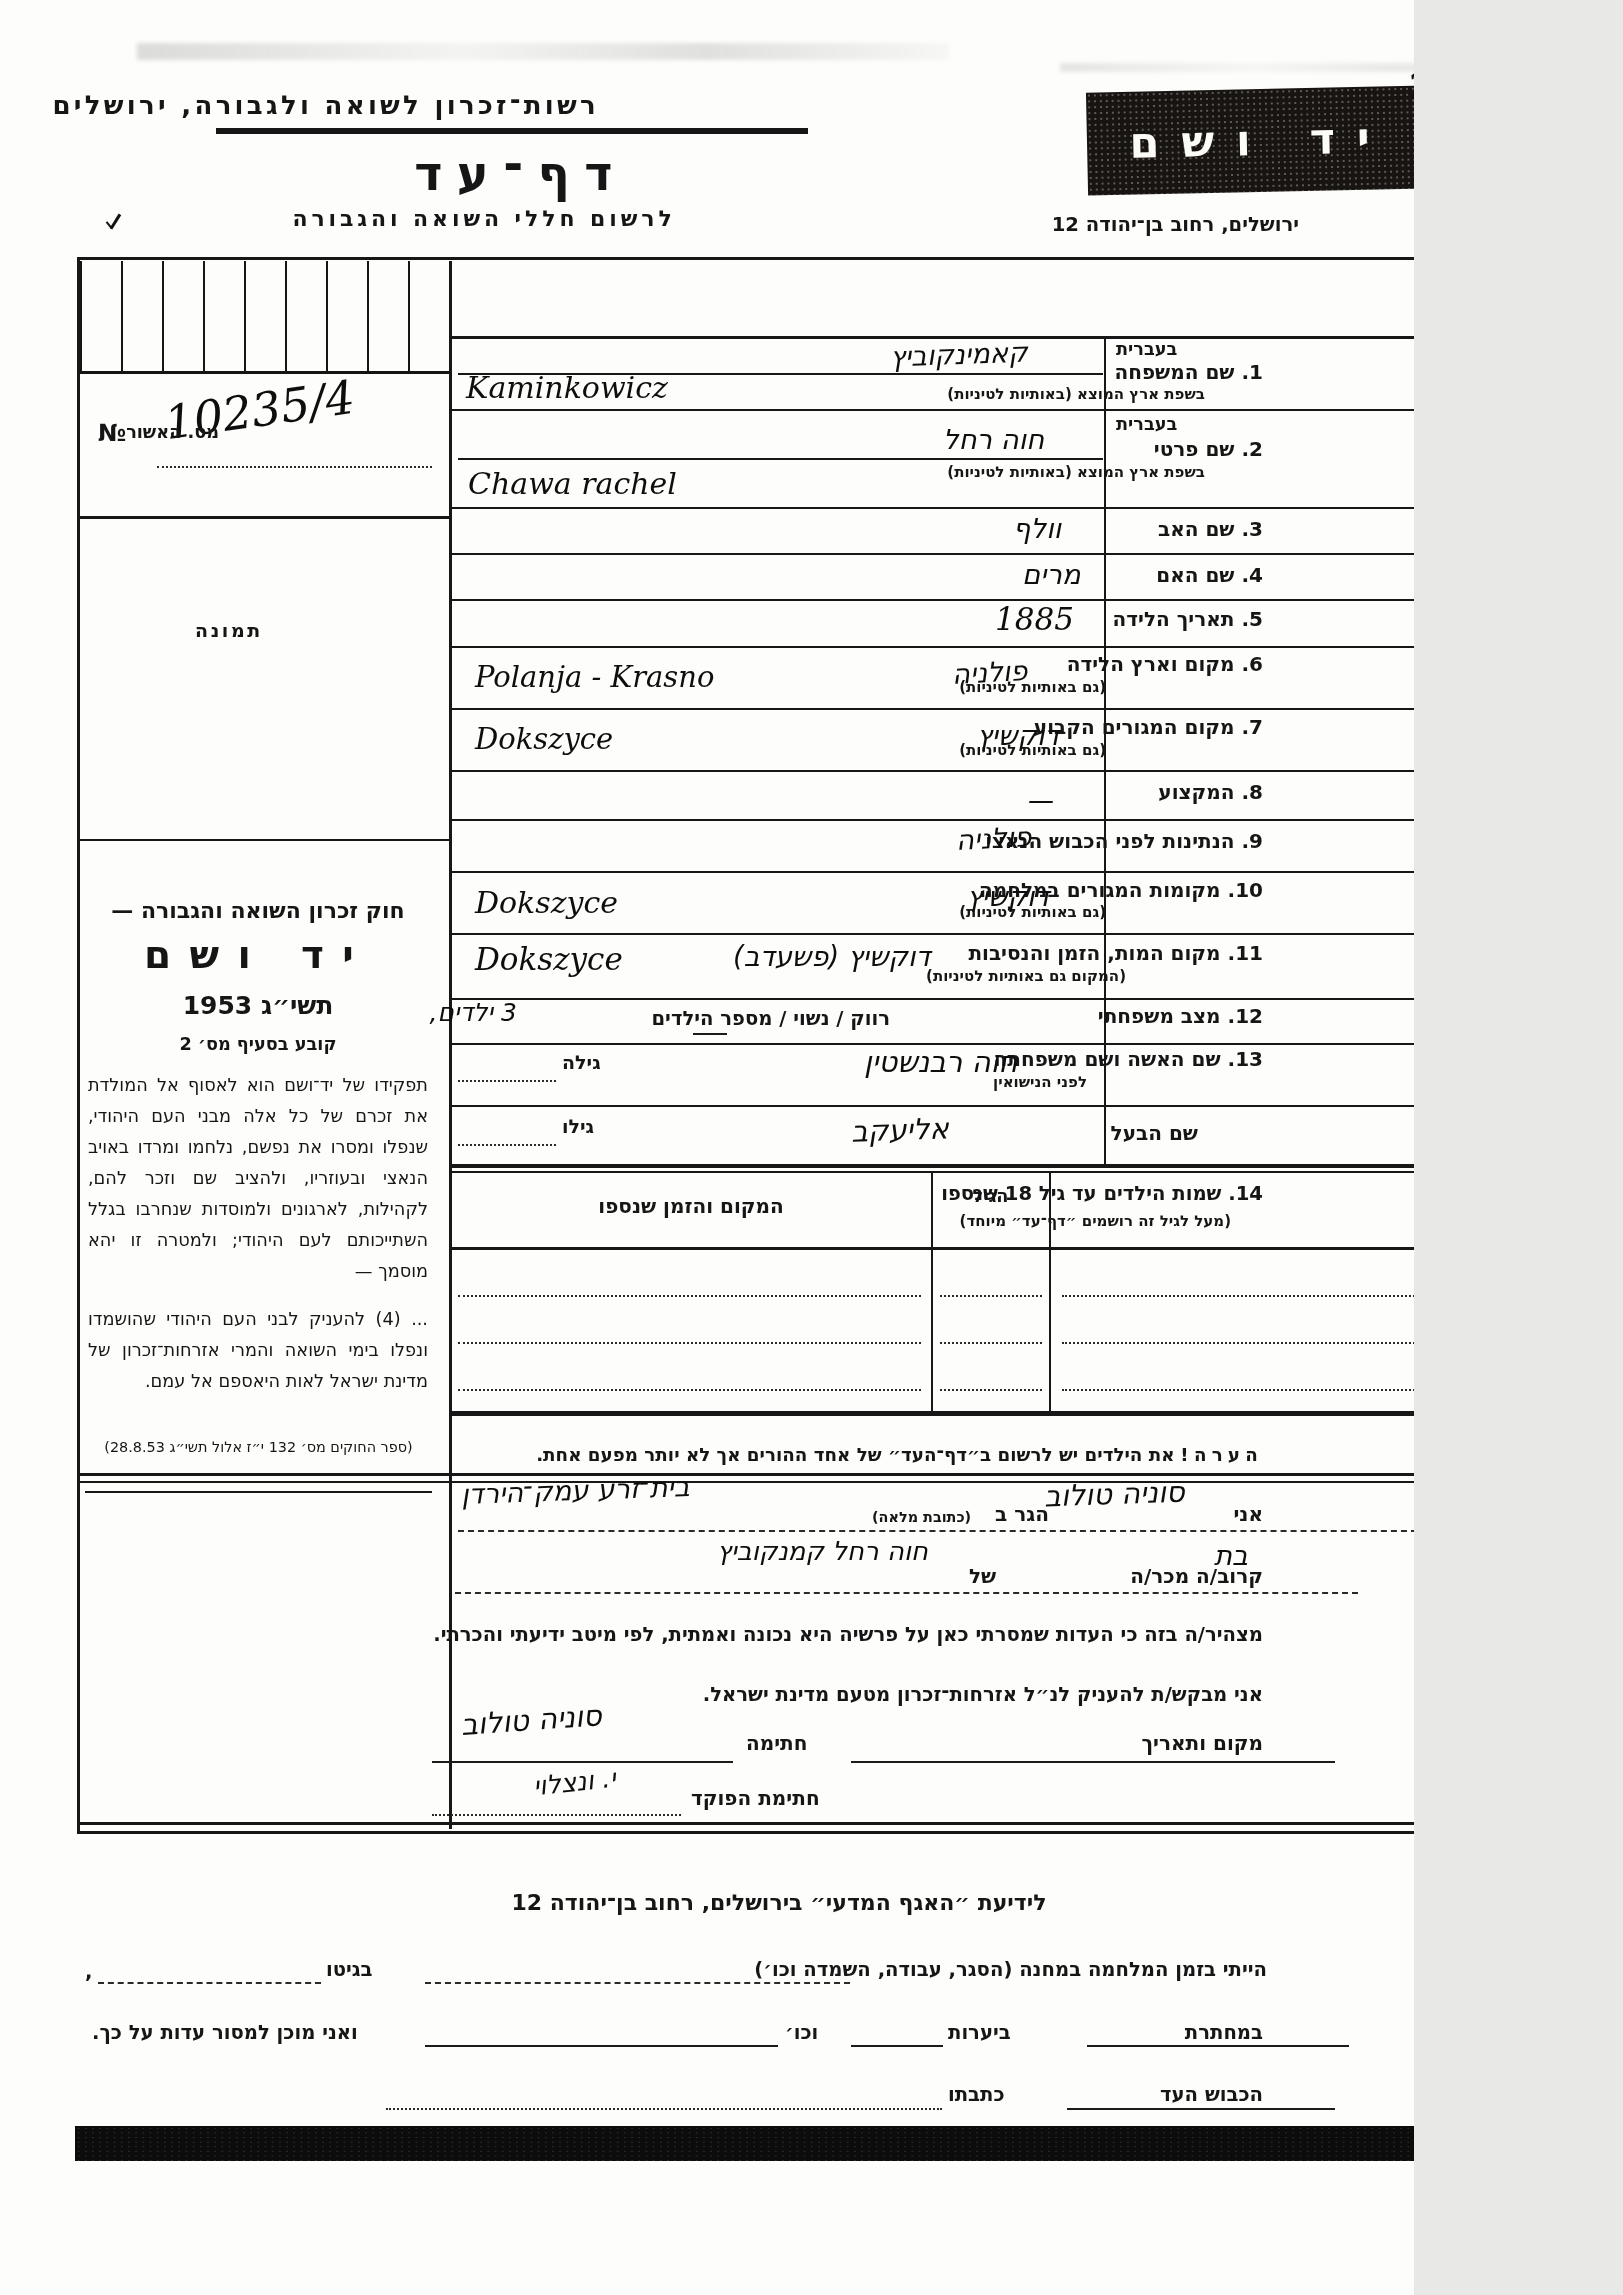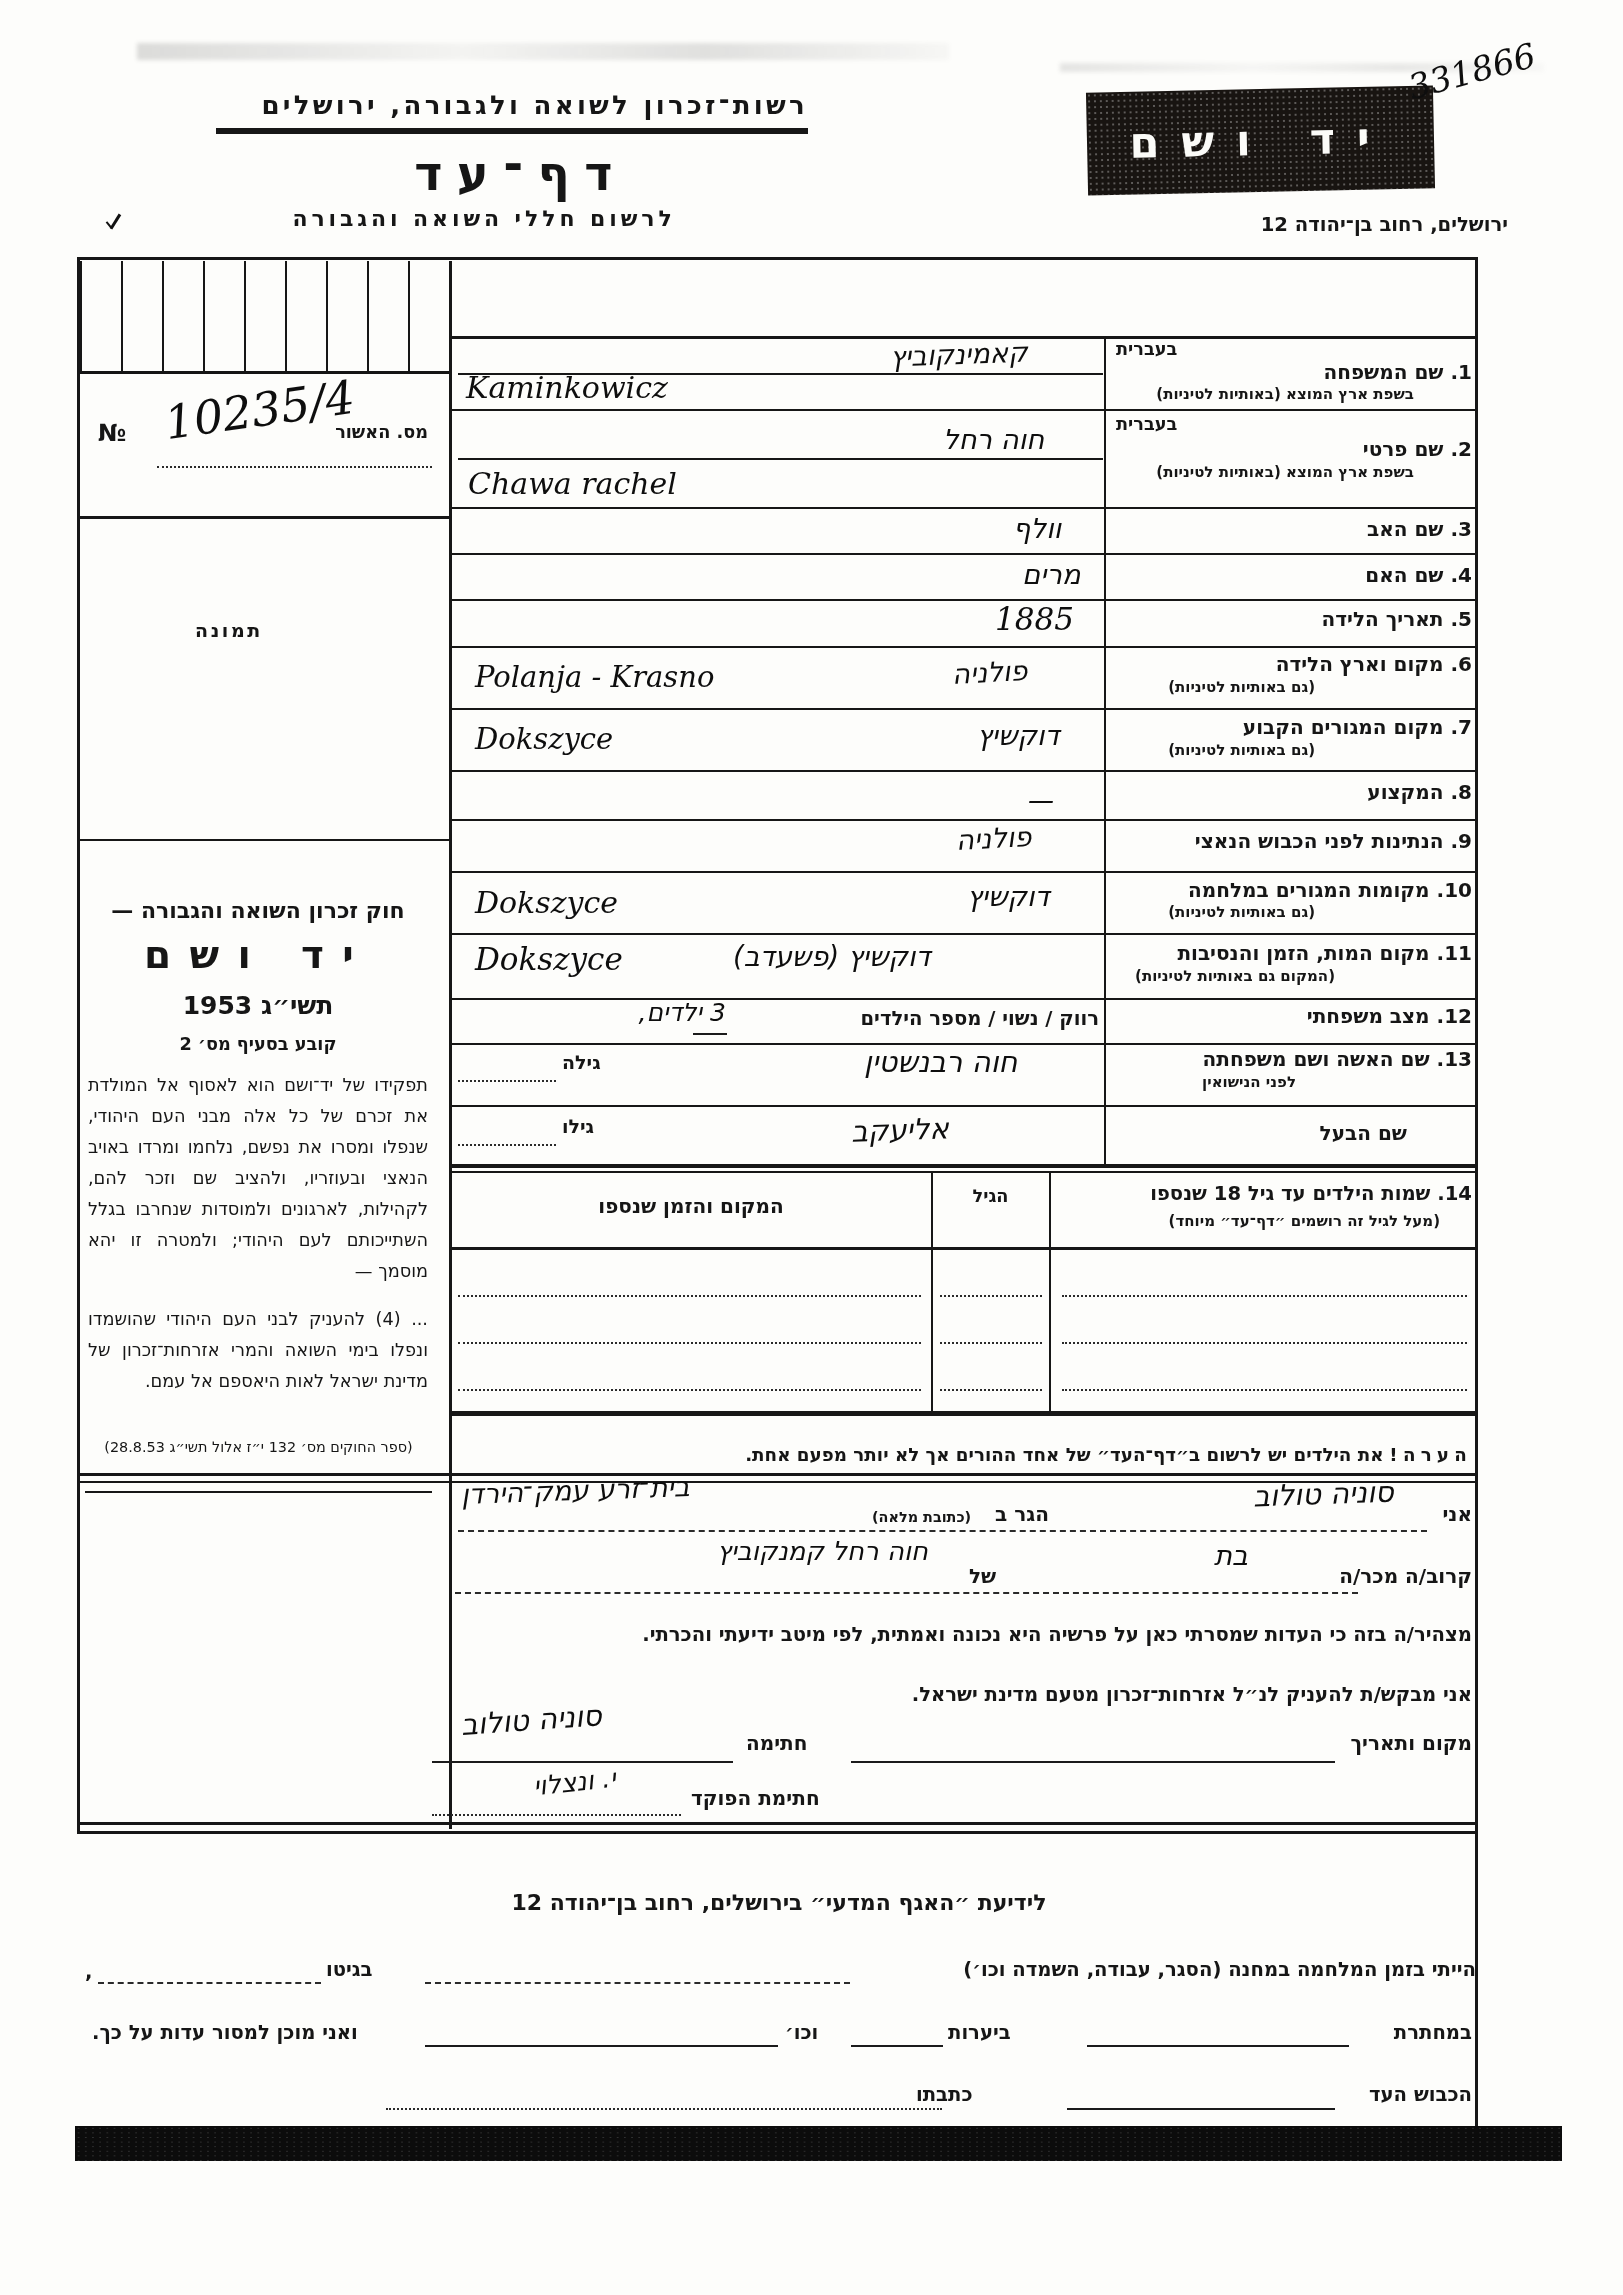--- a/index.html
+++ b/index.html
@@ -1,16 +1,16 @@
 <!DOCTYPE html>
 <html style="font-size:10.5px"><head>
 <meta charset="utf-8">
 <style>
   html,body{margin:0;padding:0;background:#e8e8e6;}
-  .page{position:relative;width:1623px;height:2295px;background:#fdfdfb;overflow:hidden;
+  .page{position:relative;width:1414px;height:2295px;background:#fdfdfb;overflow:hidden;
         font-family:"DejaVu Sans",sans-serif;color:#161616;}
   .abs{position:absolute;white-space:nowrap;}
   .b{font-weight:bold;}
   .lbl{font-weight:bold;font-size:20px;}
   .sub{font-weight:bold;font-size:15px;}
   .num{direction:ltr;display:inline-block;}
   .num::before{content:".";}
   .hw{font-style:italic;font-family:"DejaVu Sans",sans-serif;color:#0e0e0e;}
   .hwl{font-style:italic;font-family:"DejaVu Serif",serif;color:#0e0e0e;}
   .hln{position:absolute;background:#171717;}
@@ -256,20 +256,20 @@
   <div class="abs b" style="right:151px;top:2021px;font-size:19.6px;">במחתרת</div>
   <div class="soll" style="left:1087px;top:2045px;width:262px;"></div>
   <div class="abs b" style="left:948px;top:2021px;font-size:19.6px;">ביערות</div>
   <div class="soll" style="left:851px;top:2045px;width:92px;"></div>
   <div class="abs b" style="left:785px;top:2021px;font-size:19.6px;">וכו׳</div>
   <div class="soll" style="left:425px;top:2045px;width:353px;"></div>
   <div class="abs b" style="left:92px;top:2021px;font-size:19.6px;">ואני מוכן למסור עדות על כך.</div>
 
   <div class="abs b" style="right:151px;top:2083px;font-size:19.6px;">הכבוש העד</div>
   <div class="soll" style="left:1067px;top:2108px;width:268px;"></div>
-  <div class="abs b" style="left:916px;top:2083px;font-size:19.6px;">כתבתו</div>
+  <div class="abs b" style="left:948px;top:2083px;font-size:19.6px;">כתבתו</div>
   <div class="dotl" style="left:386px;top:2108px;width:556px;"></div>
 
   <div class="abs" style="left:75px;top:2126px;width:1487px;height:35px;background:#0c0c0c;
               background-image:radial-gradient(rgba(255,255,255,.15) 0.7px,transparent 0.8px);background-size:7.2px 4.6px;"></div>
 
 </div>
 
 
 </body></html>

